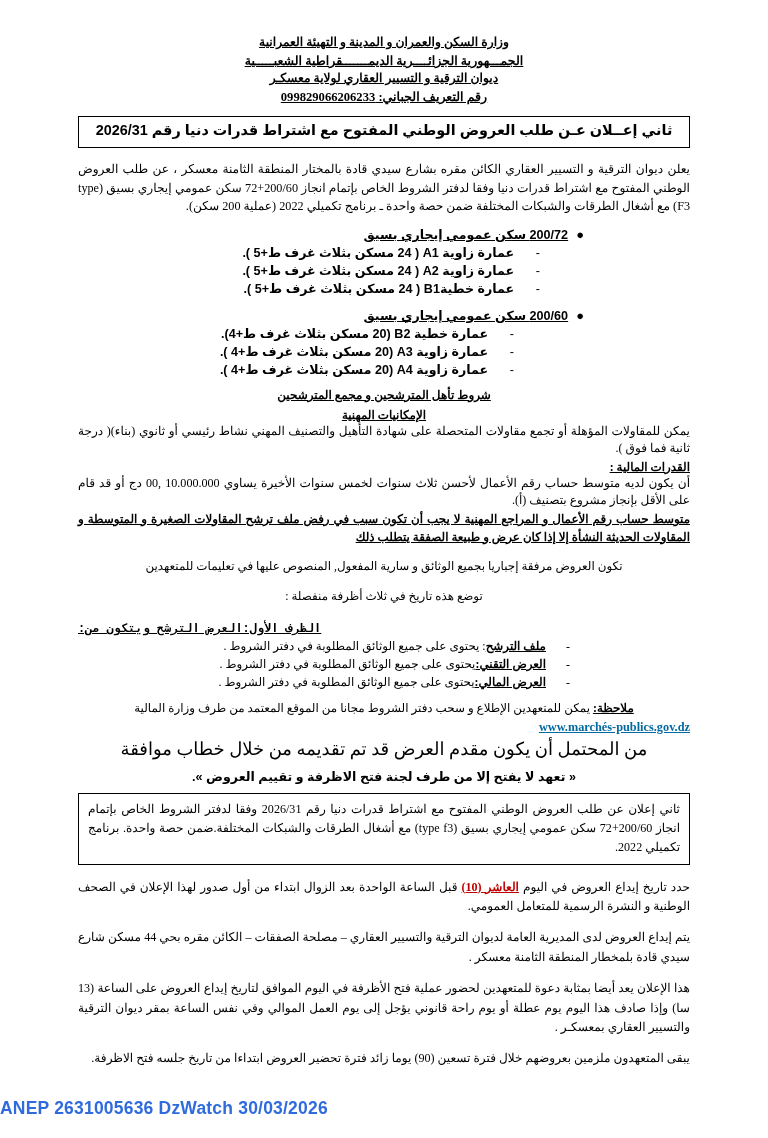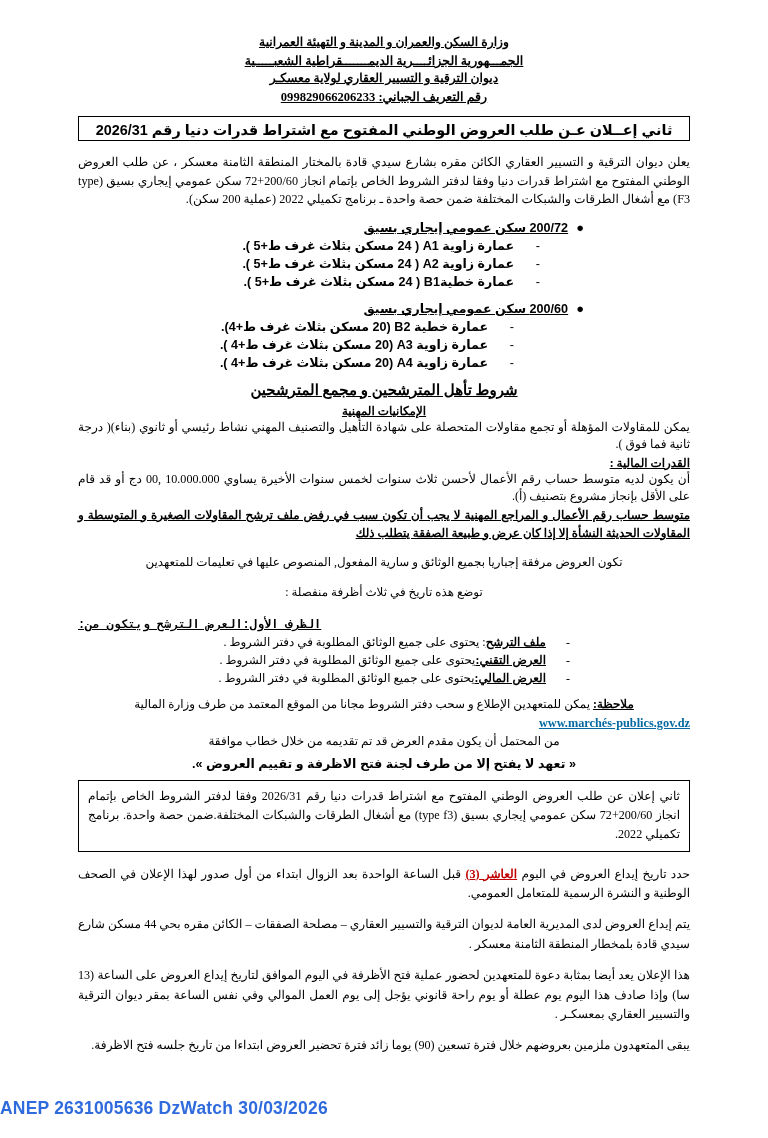--- a/index.html
+++ b/index.html
@@ -43,21 +43,21 @@
     white-space: nowrap;
     letter-spacing: 0px;
   }
   .hdr-line.l1 { font-size: 12.6px; }
   .hdr-line.l4 { font-size: 12.6px; }
 
   
   .title-box {
     margin-top: 10px;
     border: 1.3px solid #000;
-    padding: 4px 10px 1px 10px;
+    padding: 4px 10px 8px 10px;
     text-align: center;
   }
   .title-box .t {
     font-family: "Liberation Sans", "DejaVu Sans", sans-serif;
     font-weight: bold;
     font-size: 14.4px;
     line-height: 1.25;
   }
 
   
@@ -115,21 +115,21 @@
     flex: 0 0 26px;
     font-weight: normal;
   }
   .sub-list.g2 li { padding-right: 176px; }
 
   
   .sec-head {
     margin-top: 8px;
     text-align: center;
     font-weight: bold;
-    font-size: 15px;
+    font-size: 12px;
     text-decoration: underline;
   }
   .sub-head {
     margin-top: 5px;
     text-align: center;
     font-weight: bold;
     font-size: 11.9px;
     text-decoration: underline;
   }
   .left-head {
@@ -143,21 +143,21 @@
   .bold-underline-block {
     margin-top: 1px;
     font-weight: bold;
     font-size: 11.9px;
     line-height: 1.5;
     text-align: justify;
     text-decoration: underline;
   }
   .note-para {
     margin-top: 1px;
-    font-size: 12px;
+    font-size: 18px;
     line-height: 1.5;
     text-align: center;
   }
   .right-para {
     margin-top: 1px;
     font-size: 11.9px;
     line-height: 1.5;
     text-align: center;
   }
 
@@ -365,21 +365,21 @@
     <div class="note-para">من المحتمل أن يكون مقدم العرض قد تم تقديمه من خلال خطاب موافقة</div>
     <div class="pledge">«    تعهد لا يفتح إلا من طرف لجنة فتح الاظرفة  و تقييم العروض   ».</div>
 
     
     <div class="box2">
       <p>ثاني إعلان عن طلب العروض الوطني المفتوح مع اشتراط قدرات دنيا رقم 2026/31 وفقا لدفتر الشروط الخاص بإتمام انجاز 200/60+72 سكن عمومي إيجاري بسيق (type f3) مع أشغال الطرقات والشبكات المختلفة.ضمن حصة واحدة. برنامج تكميلي 2022.</p>
     </div>
 
     
     <p class="closing">
-      <span>حدد تاريخ إيداع العروض في اليوم </span><span class="hl-red">العاشر (3)</span><span> قبل الساعة الواحدة بعد الزوال ابتداء من  أول صدور لهذا الإعلان في الصحف الوطنية و النشرة الرسمية للمتعامل العمومي.</span>
+      <span>حدد تاريخ إيداع العروض في اليوم </span><span class="hl-red">العاشر (10)</span><span> قبل الساعة الواحدة بعد الزوال ابتداء من  أول صدور لهذا الإعلان في الصحف الوطنية و النشرة الرسمية للمتعامل العمومي.</span>
     </p>
     <p class="closing">يتم إيداع العروض لدى المديرية العامة لديوان الترقية والتسيير العقاري – مصلحة الصفقات – الكائن مقره بحي 44 مسكن شارع سيدي قادة بلمخطار المنطقة الثامنة معسكر .</p>
     <p class="closing">هذا الإعلان يعد أيضا بمثابة دعوة للمتعهدين لحضور  عملية فتح الأظرفة في اليوم الموافق لتاريخ إيداع العروض على الساعة (13 سا) وإذا صادف هذا اليوم يوم عطلة أو يوم راحة قانوني يؤجل إلى يوم العمل الموالي وفي نفس الساعة بمقر ديوان الترقية والتسيير العقاري بمعسكـر .</p>
     <p class="closing">يبقى المتعهدون ملزمين بعروضهم خلال فترة تسعين (90) يوما زائد فترة تحضير العروض ابتداءا من تاريخ جلسه فتح الاظرفة.</p>
 
   </div>
 
   <div class="footer">ANEP 2631005636 DzWatch 30/03/2026</div>
 
 </div>

